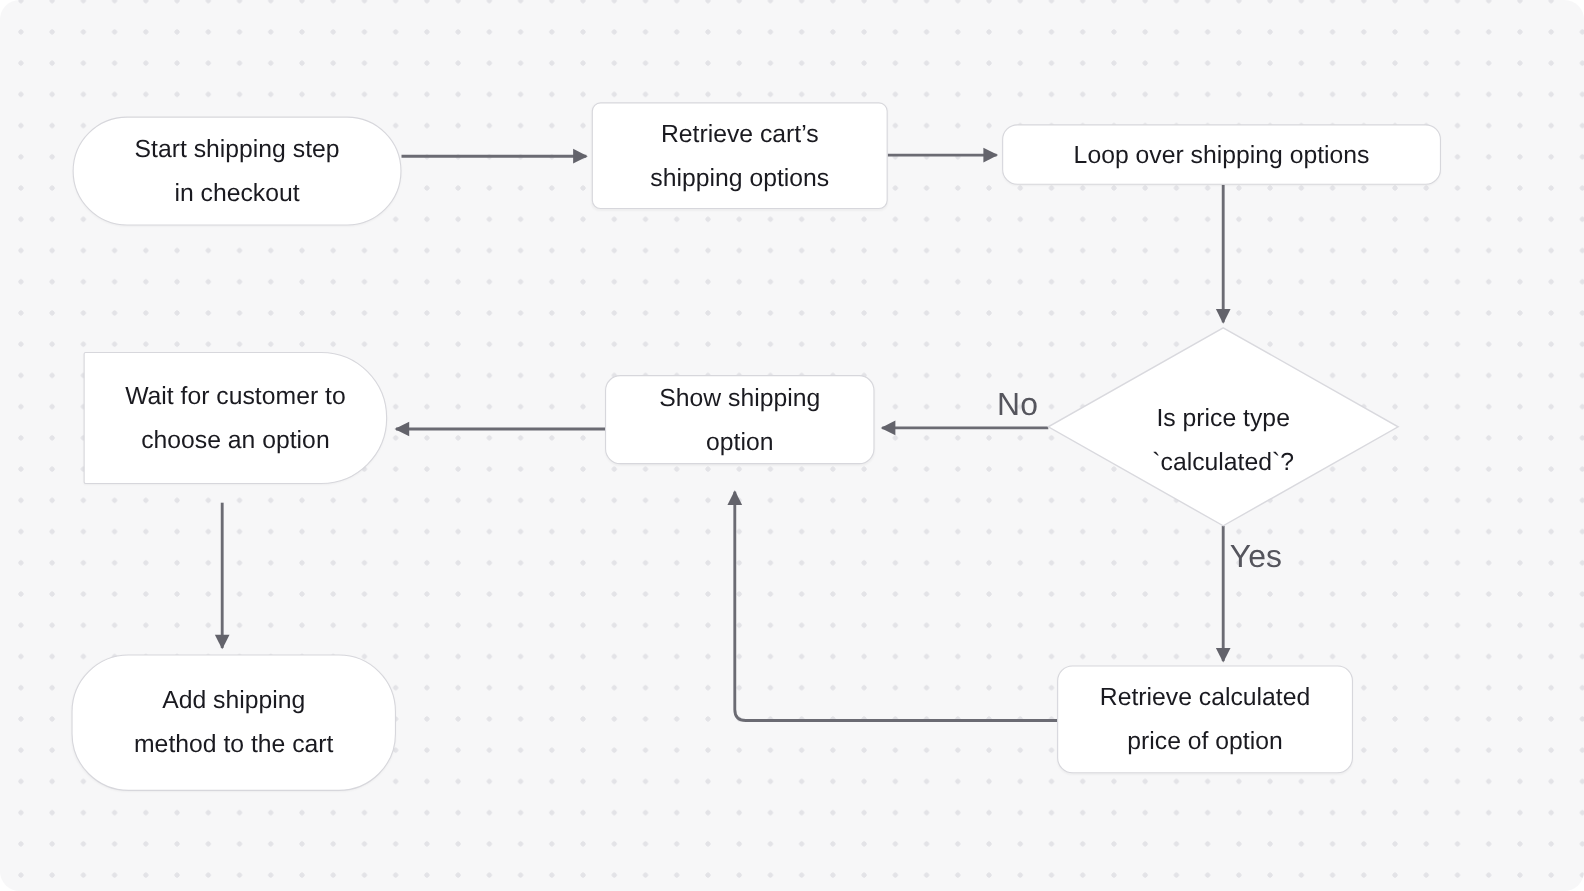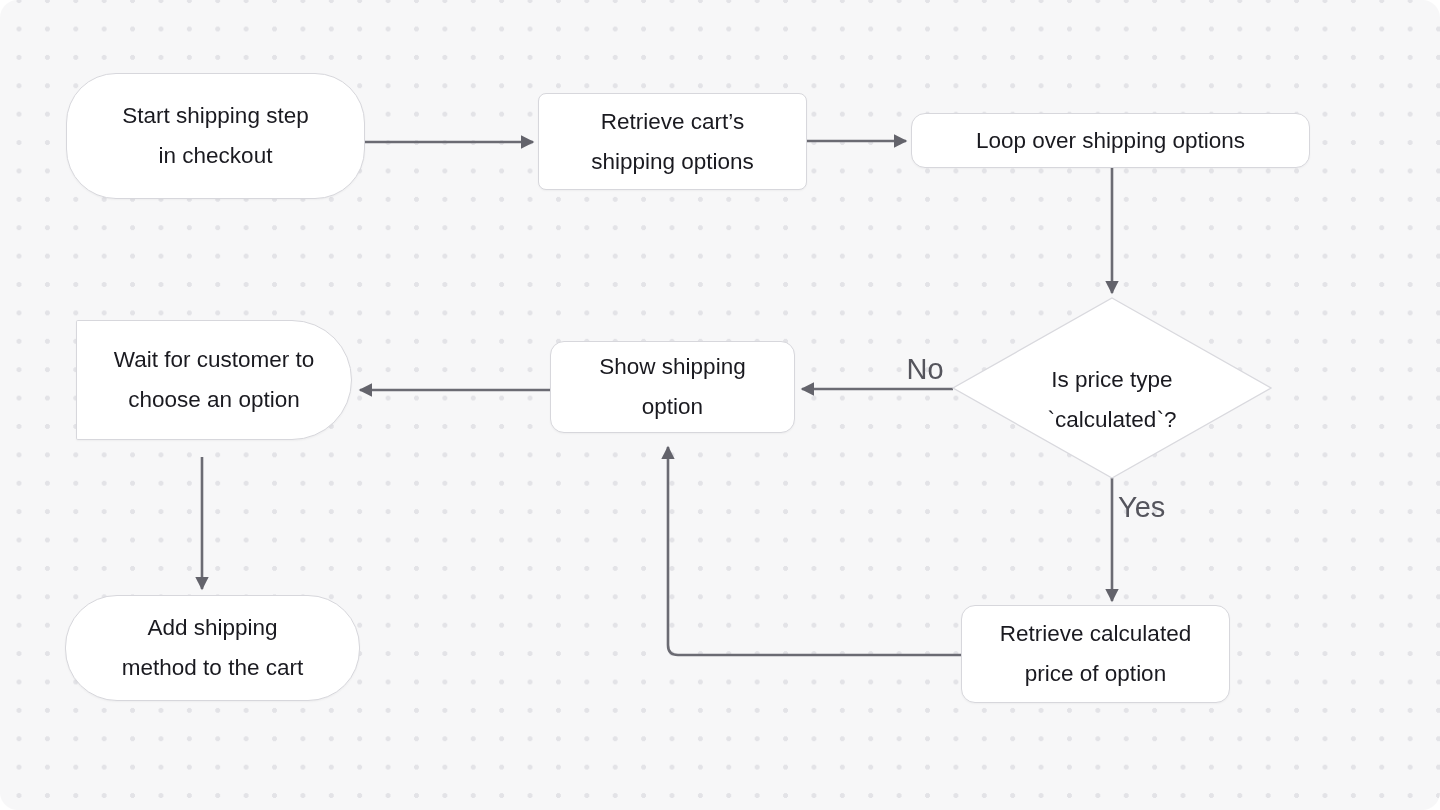--- a/index.html
+++ b/index.html
@@ -38,26 +38,26 @@
     display: flex;
     align-items: center;
     justify-content: center;
     text-align: center;
     font-size: 22.5px;
     line-height: 40px;
     color: #1a1a20;
     white-space: pre-line;
     box-shadow: 0 1px 2px rgba(20,20,25,0.04);
   }
-  .n-start          { left: 66px;  top: 73px;  width: 299px; height: 126px;  border-radius: 50px; }
+  .n-start          { left: 66px;  top: 106px;  width: 299px; height: 99px;  border-radius: 50px; }
   .n-retrieve-cart  { left: 538px; top: 93px;  width: 269px; height: 97px;  border-radius: 8px; }
   .n-loop           { left: 911px; top: 113px; width: 399px; height: 55px;  border-radius: 14px; }
-  .n-show-option    { left: 550px; top: 341px; width: 245px; height: 92px;  border-radius: 14px; }
+  .n-show-option    { left: 550px; top: 341px; width: 245px; height: 81px;  border-radius: 14px; }
   .n-wait           { left: 76px;  top: 320px; width: 276px; height: 120px; border-radius: 2px 69px 69px 2px; }
-  .n-add-method     { left: 65px;  top: 595px; width: 295px; height: 106px; border-radius: 52px; }
+  .n-add-method     { left: 65px;  top: 595px; width: 295px; height: 124px; border-radius: 52px; }
   .n-retrieve-price { left: 961px; top: 605px; width: 269px; height: 98px;  border-radius: 14px; }
   .n-decision-label {
     left: 972px; top: 360px; width: 280px; height: 80px;
     background: transparent; border: none; box-shadow: none;
   }
   .edge-label {
     position: absolute;
     font-size: 29px;
     color: #55555d;
   }

